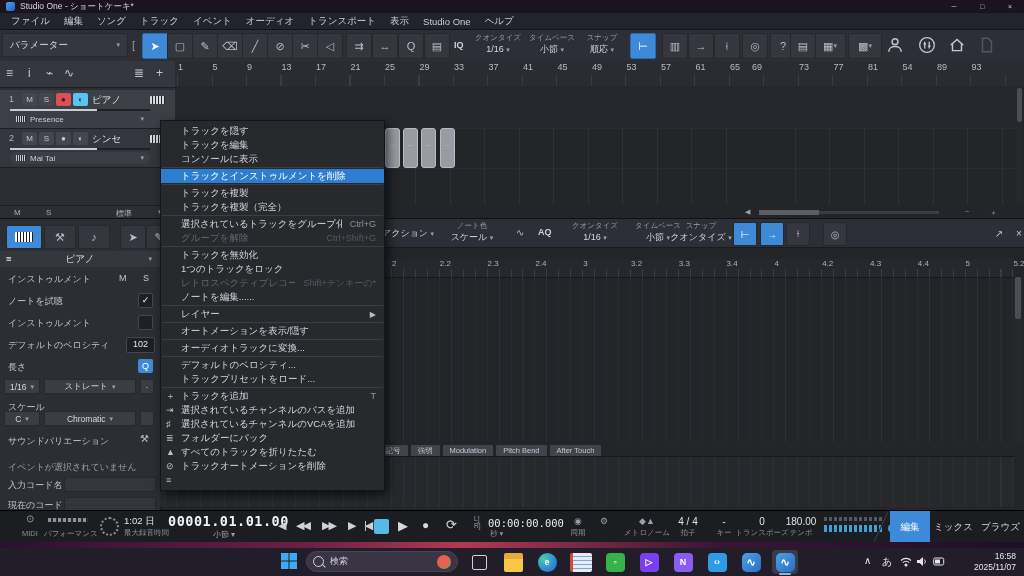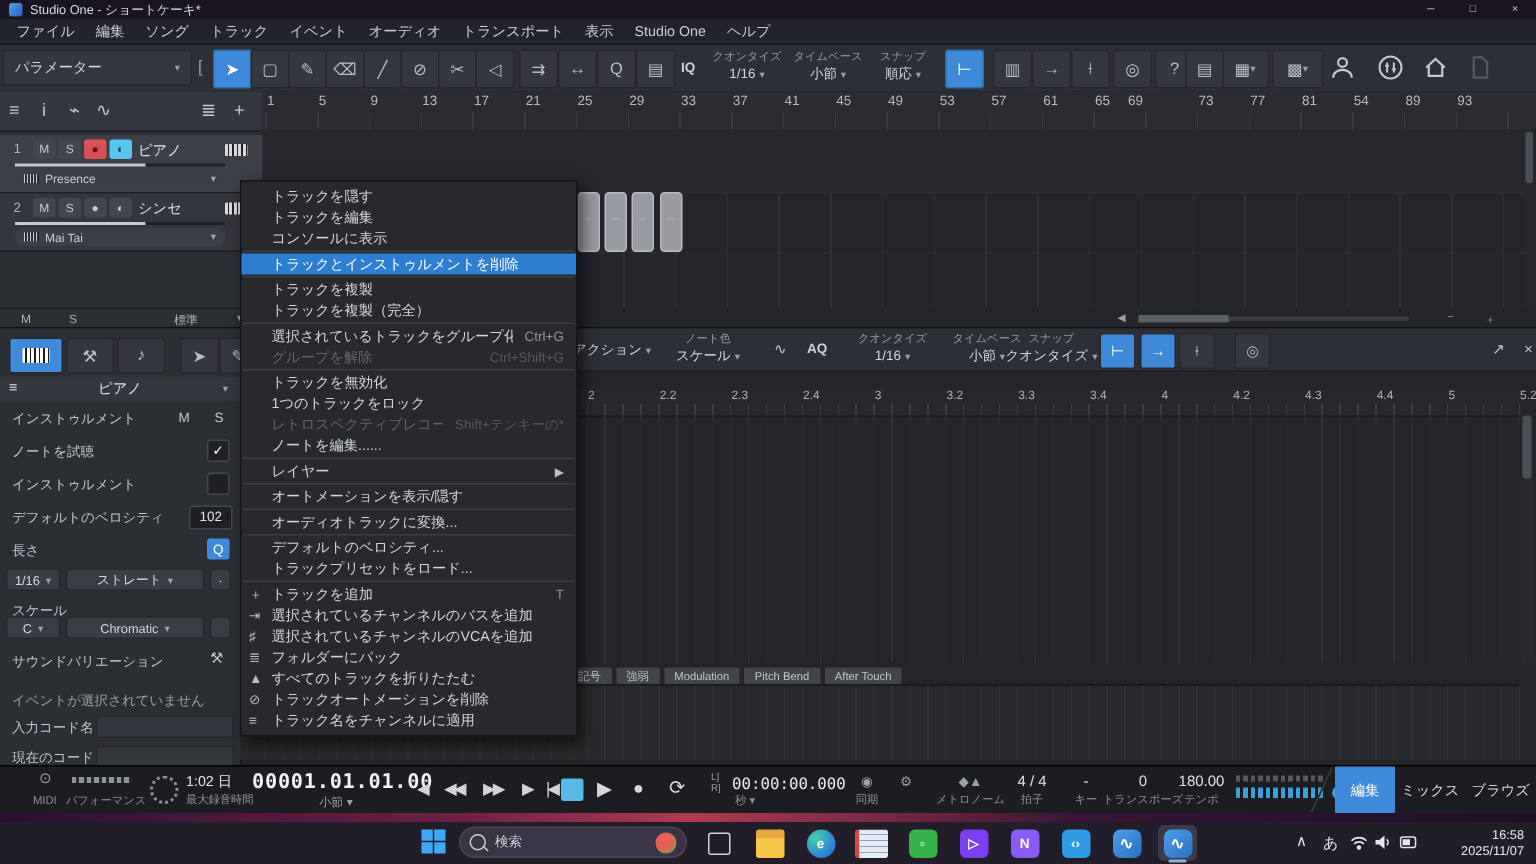--- a/index.html
+++ b/index.html
@@ -676,17 +676,16 @@
       <div class="mi">
         <div class="ic">▲</div>
         <div class="lb">すべてのトラックを折りたたむ</div>
       </div>
       <div class="mi">
         <div class="ic">⊘</div>
         <div class="lb">トラックオートメーションを削除</div>
       </div>
       <div class="mi">
         <div class="ic">≡</div>
-        <div class="lb">トラック名をチャンネルに適用</div>
       </div>
     </div>
 
 </div>
 
 </body></html>

